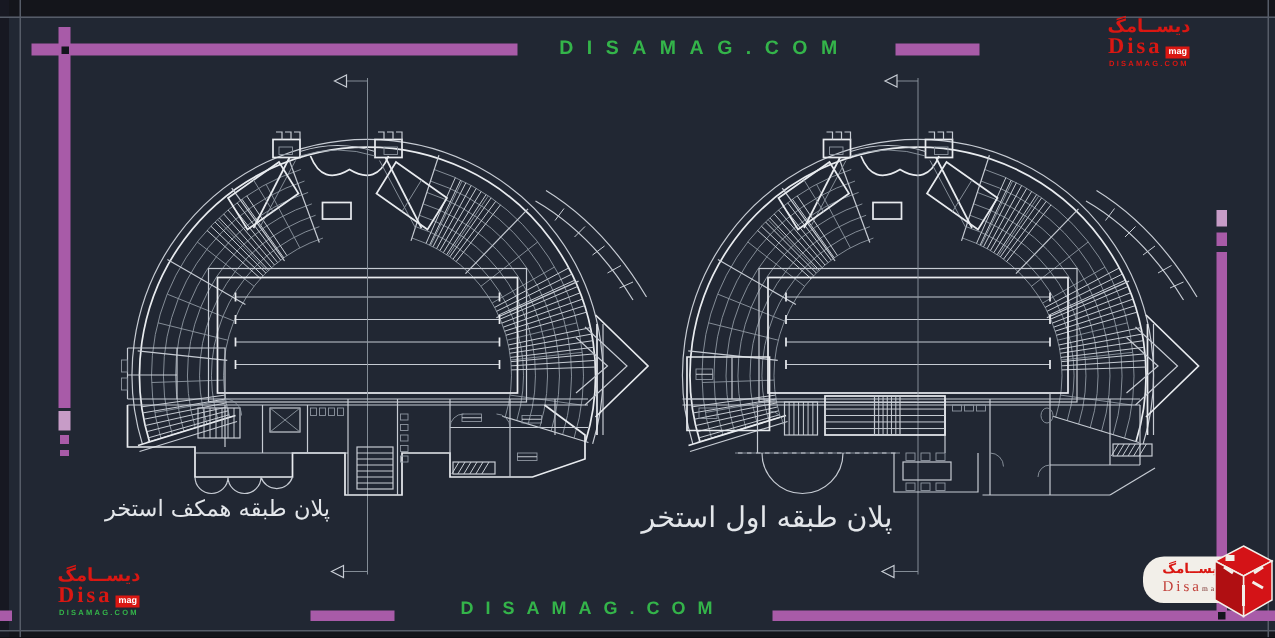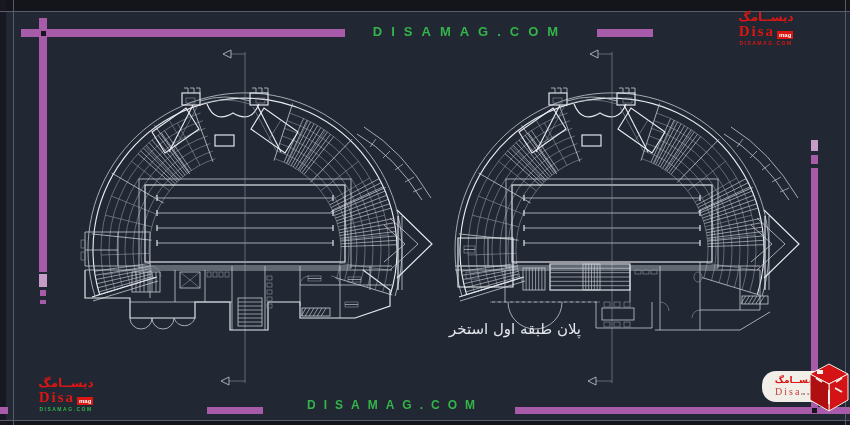--- a/index.html
+++ b/index.html
@@ -444,21 +444,22 @@
         <path d="M152.28571428571428,46L147.48571428571427,54" class="lh"></path>
         <rect x="-148" y="-4" width="11" height="7" class="ld"></rect>
         <path d="M-148,-0.5h11" class="lh"></path>
         <rect x="-146" y="22" width="12" height="7" class="ld"></rect>
         <path d="M-99,24A9,9 0 0,1 -90,33" class="ld"></path>
         <path d="M48,52A9,9 0 0,1 57,61" class="ld"></path>
         <path d="M88,60A8,8 0 0,0 80,68" class="ld"></path>
       </g>
   </svg>
 
-  <div class="abs plan-label" style="left:435px;top:320px;width:160px;font-size:15px;">پلان طبقه اول استخر</div>
+  <div class="abs plan-label" style="left:65px;top:330px;width:160px;font-size:15px;">پلان طبقه همکف استخر</div>
+  <div class="abs plan-label" style="left:435px;top:334px;width:160px;font-size:19px;">پلان طبقه اول استخر</div>
 
   <div class="abs logo" style="left:738px;top:11px;width:56px;">
     <div class="ar">دیســامگ</div>
     <div class="row">
       <span class="nm">Disa</span>
       <span class="bdg">mag</span>
     </div>
     <div class="site">DISAMAG.COM</div>
   </div>
 

